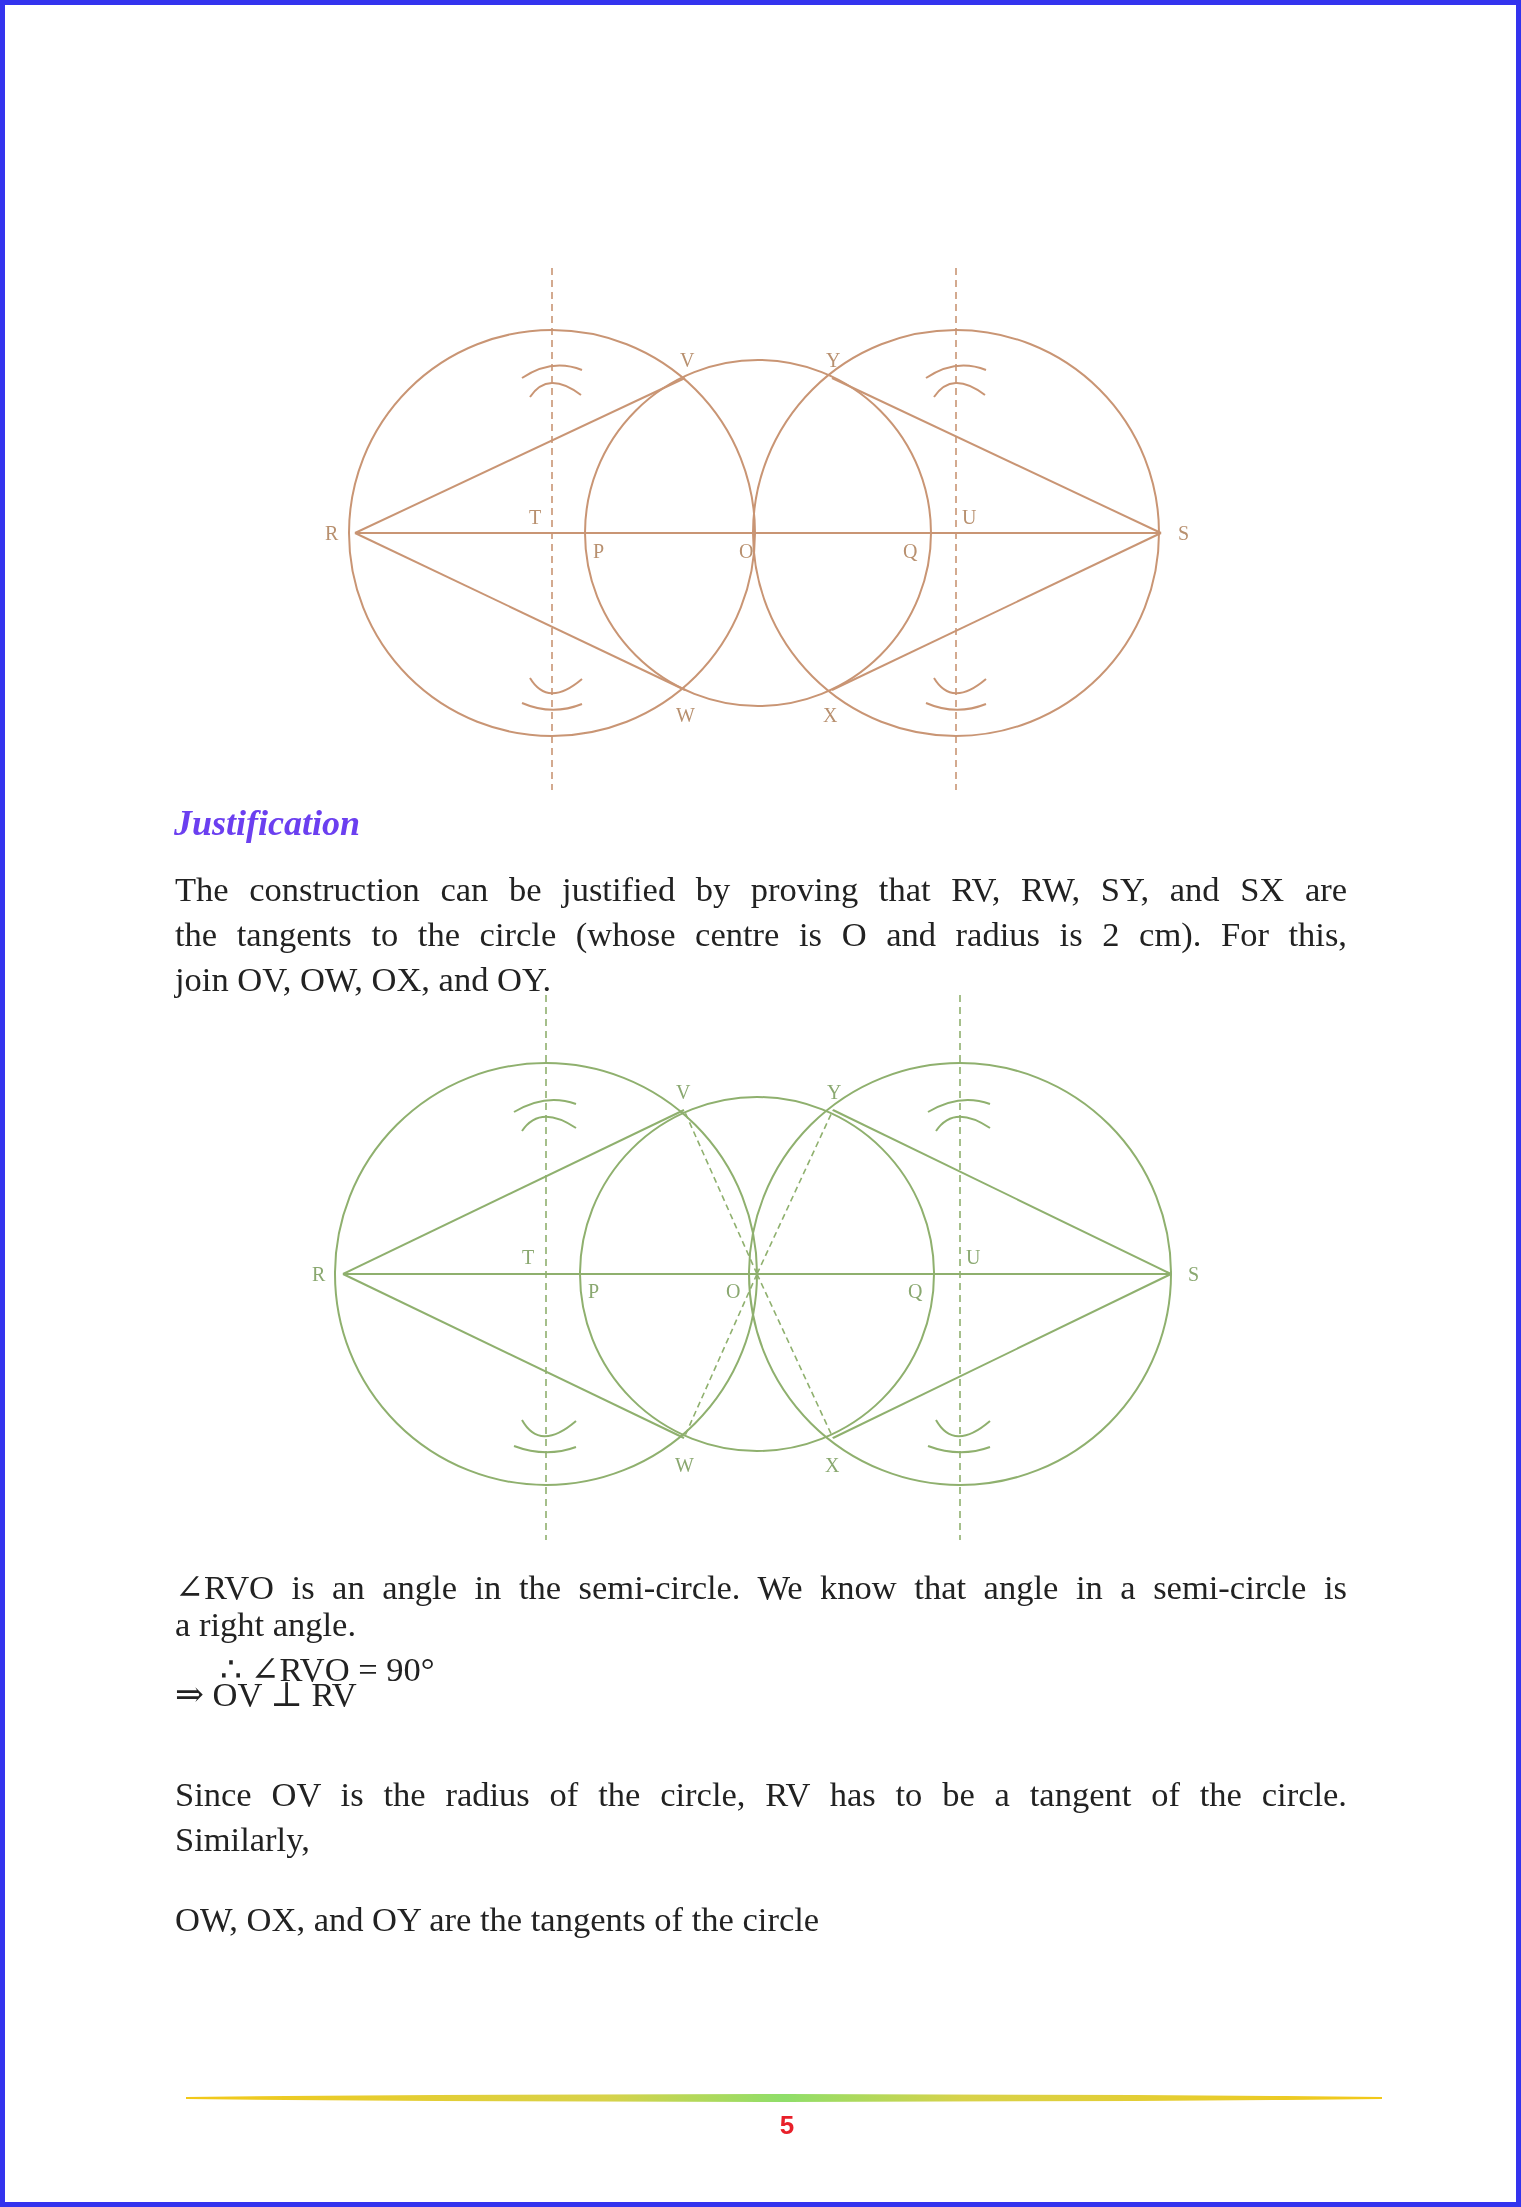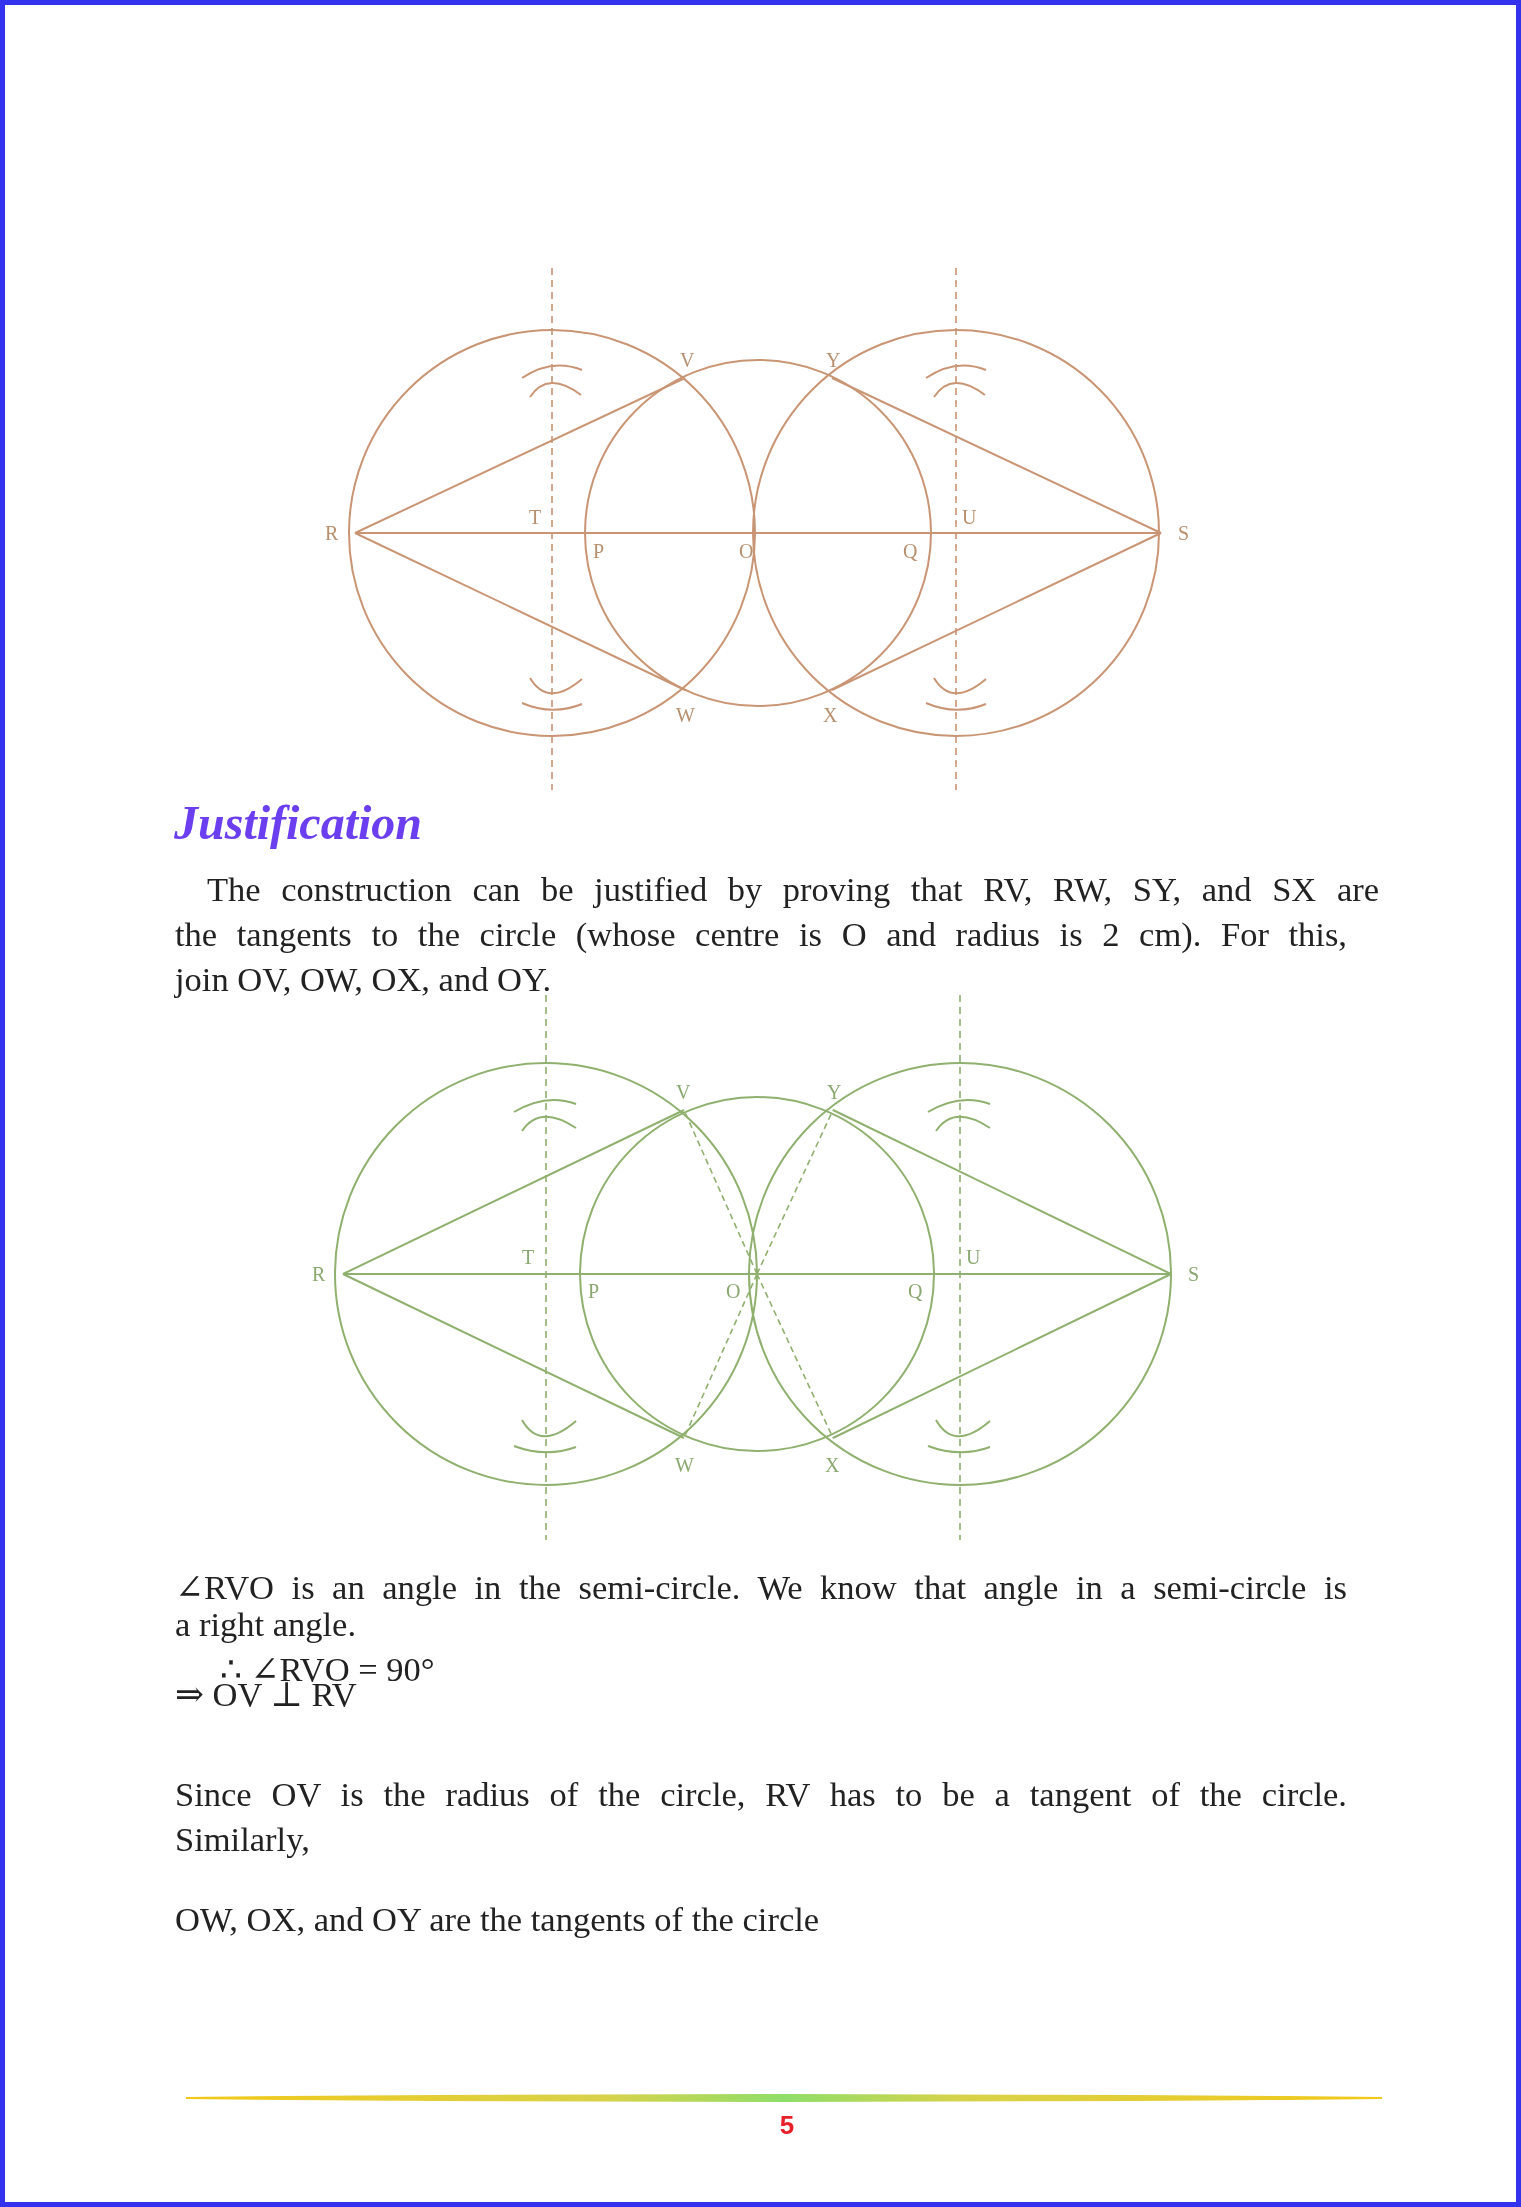--- a/index.html
+++ b/index.html
@@ -1,19 +1,19 @@
 <!DOCTYPE html>
 <html><head>
 <meta charset="utf-8">
 <style>
   html, body { margin:0; padding:0; background:#ffffff; }
   body { width:1521px; height:2207px; position:relative; overflow:hidden; }
   .page-border { position:absolute; left:0; top:0; width:1521px; height:2207px; box-sizing:border-box; border:5px solid #3333ee; pointer-events:none; }
   svg.diagram { position:absolute; left:0; top:0; }
-  .heading { position:absolute; left:174px; top:801px; font-family:"Liberation Serif","DejaVu Serif",serif; font-weight:bold; font-style:italic; font-size:48px; color:#6b3ff0; line-height:44px; white-space:nowrap; }
+  .heading { position:absolute; left:174px; top:801px; font-family:"Liberation Serif","DejaVu Serif",serif; font-weight:bold; font-style:italic; font-size:36px; color:#6b3ff0; line-height:44px; white-space:nowrap; }
   .para { position:absolute; left:175px; font-family:"Liberation Serif","DejaVu Serif",serif; font-size:34.5px; color:#222222; line-height:45px; white-space:nowrap; }
   .justify { width:1172px; text-align:justify; text-align-last:justify; }
   .footer-line { position:absolute; left:186px; top:2093px; width:1196px; height:10px; }
   .page-number { position:absolute; left:771px; top:2110px; width:32px; text-align:center; font-family:"Liberation Sans","DejaVu Sans",sans-serif; font-weight:bold; font-size:26px; color:#e8202a; }
   .lbl { font-family:"Liberation Serif","DejaVu Serif",serif; font-size:20px; }
 </style>
 </head>
 <body>
 
 <div class="page-border"></div>
@@ -53,21 +53,21 @@
     <text x="962" y="524">U</text>
     <text x="1178" y="540">S</text>
     <text x="680" y="367">V</text>
     <text x="826" y="367">Y</text>
     <text x="676" y="722">W</text>
     <text x="823" y="722">X</text>
   </g>
 </svg>
 
 <div class="heading">Justification</div>
-<div class="para justify" style="top:867px;margin-left:32px;">The construction can be justified by proving that RV, RW, SY, and SX are</div>
+<div class="para justify" style="top:867px;">The construction can be justified by proving that RV, RW, SY, and SX are</div>
 <div class="para justify" style="top:912px;">the tangents to the circle (whose centre is O and radius is 2 cm). For this,</div>
 <div class="para" style="top:957px;">join OV, OW, OX, and OY.</div>
 
 <svg class="diagram" width="1521" height="1560" viewBox="0 0 1521 1560">
   <g fill="none" stroke="#8fb06e" stroke-width="2">
     <line x1="546" y1="995" x2="546" y2="1540" stroke-dasharray="7,5" stroke-width="1.6"></line>
     <line x1="960" y1="995" x2="960" y2="1540" stroke-dasharray="7,5" stroke-width="1.6"></line>
     <circle cx="546" cy="1274" r="211"></circle>
     <circle cx="757" cy="1274" r="177"></circle>
     <circle cx="960" cy="1274" r="211"></circle>

